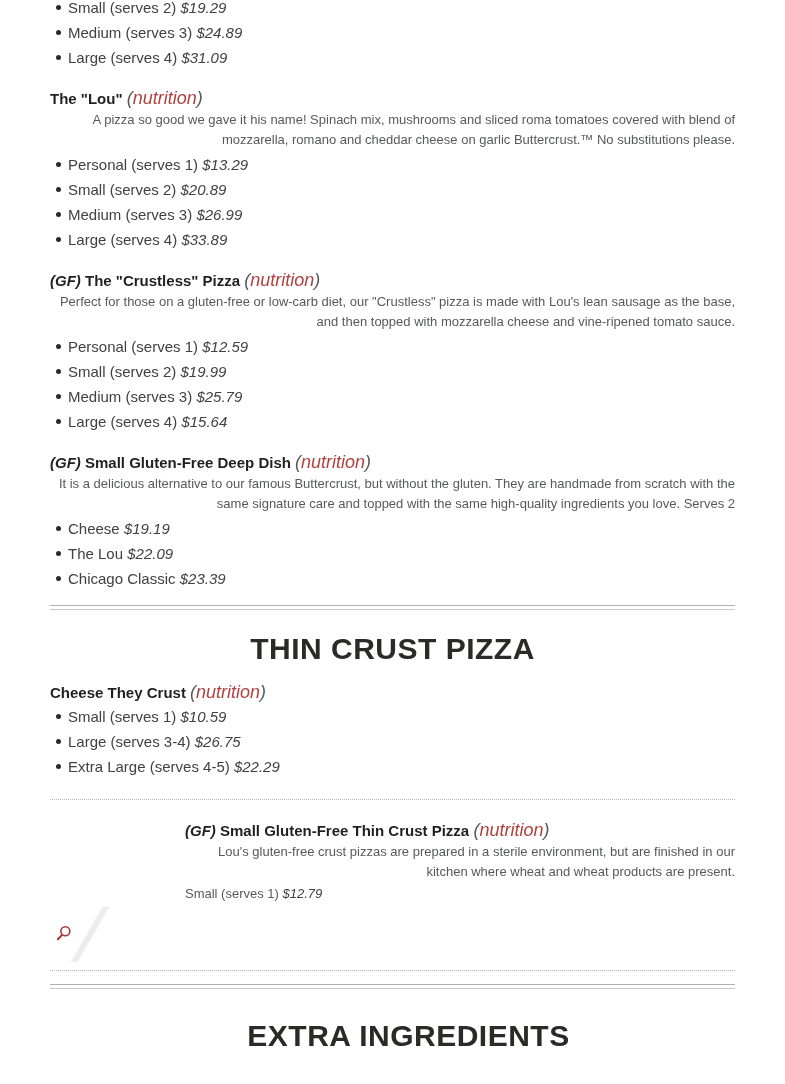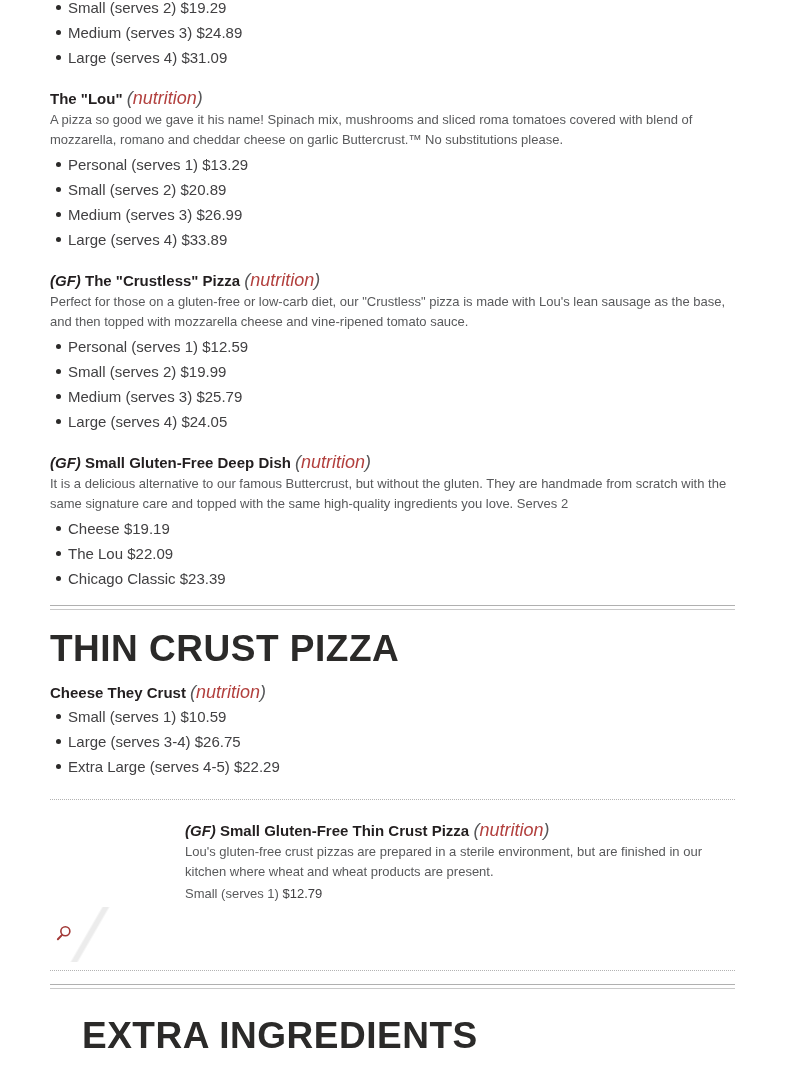--- a/index.html
+++ b/index.html
@@ -23,47 +23,49 @@
     color: #414042;
   }
   ul.options li::before {
     content: "";
     position: absolute;
     left: 6px; top: 10px;
     width: 5px; height: 5px;
     border-radius: 50%;
     background: #2b2a29;
   }
-  .price { color: #414042; }
+  .price { font-style: italic; color: #414042; }
 
   .group { margin-top: 20px; }
   .item-heading {
     font-size: 15px;
     font-weight: bold;
     color: #231f20;
     line-height: 16px;
     margin: 0 0 3px 0;
   }
   .gf-label { font-style: italic; font-weight: bold; color: #231f20; }
   .nutri { font-size: 18px; font-style: italic; color: #565759; font-weight: normal; }
   .nutri-link { color: #b2403e; font-style: italic; cursor: pointer; }
   .desc {
     font-size: 13px;
     line-height: 20px;
     color: #58595b;
     margin: 0 0 2px 0;
+    text-align: right;
   }
 
   h2.section-heading {
-    font-size: 37px;
+    font-size: 30px;
     line-height: 30px;
     font-weight: bold;
     letter-spacing: 0.5px;
     color: #2b2a29;
     margin: 24px 0 0 0;
+    text-align: center;
   }
   h2.section-heading.bottom { margin-top: 32px; margin-left: 32px; }
 
   hr { margin: 0; }
   hr.double {
     border: none;
     height: 5px;
     border-top: 1px solid #b0b0b0;
     border-bottom: 1px solid #c9c9c9;
     margin-top: 14px;
@@ -125,21 +127,21 @@
     </ul>
   </div>
 
   <div class="group">
     <h3 class="item-heading"><span class="gf-label">(GF)</span> <span>The "Crustless" Pizza</span> <span class="nutri"><span>(</span><span class="nutri-link">nutrition</span><span>)</span></span></h3>
     <p class="desc">Perfect for those on a gluten-free or low-carb diet, our "Crustless" pizza is made with Lou's lean sausage as the base, and then topped with mozzarella cheese and vine-ripened tomato sauce.</p>
     <ul class="options">
       <li><span>Personal (serves 1)</span> <span class="price">$12.59</span></li>
       <li><span>Small (serves 2)</span> <span class="price">$19.99</span></li>
       <li><span>Medium (serves 3)</span> <span class="price">$25.79</span></li>
-      <li><span>Large (serves 4)</span> <span class="price">$24.05</span></li>
+      <li><span>Large (serves 4)</span> <span class="price">$15.64</span></li>
     </ul>
   </div>
 
   <div class="group">
     <h3 class="item-heading"><span class="gf-label">(GF)</span> <span>Small Gluten-Free Deep Dish</span> <span class="nutri"><span>(</span><span class="nutri-link">nutrition</span><span>)</span></span></h3>
     <p class="desc">It is a delicious alternative to our famous Buttercrust, but without the gluten. They are handmade from scratch with the same signature care and topped with the same high-quality ingredients you love. Serves 2</p>
     <ul class="options">
       <li><span>Cheese</span> <span class="price">$19.19</span></li>
       <li><span>The Lou</span> <span class="price">$22.09</span></li>
       <li><span>Chicago Classic</span> <span class="price">$23.39</span></li>

